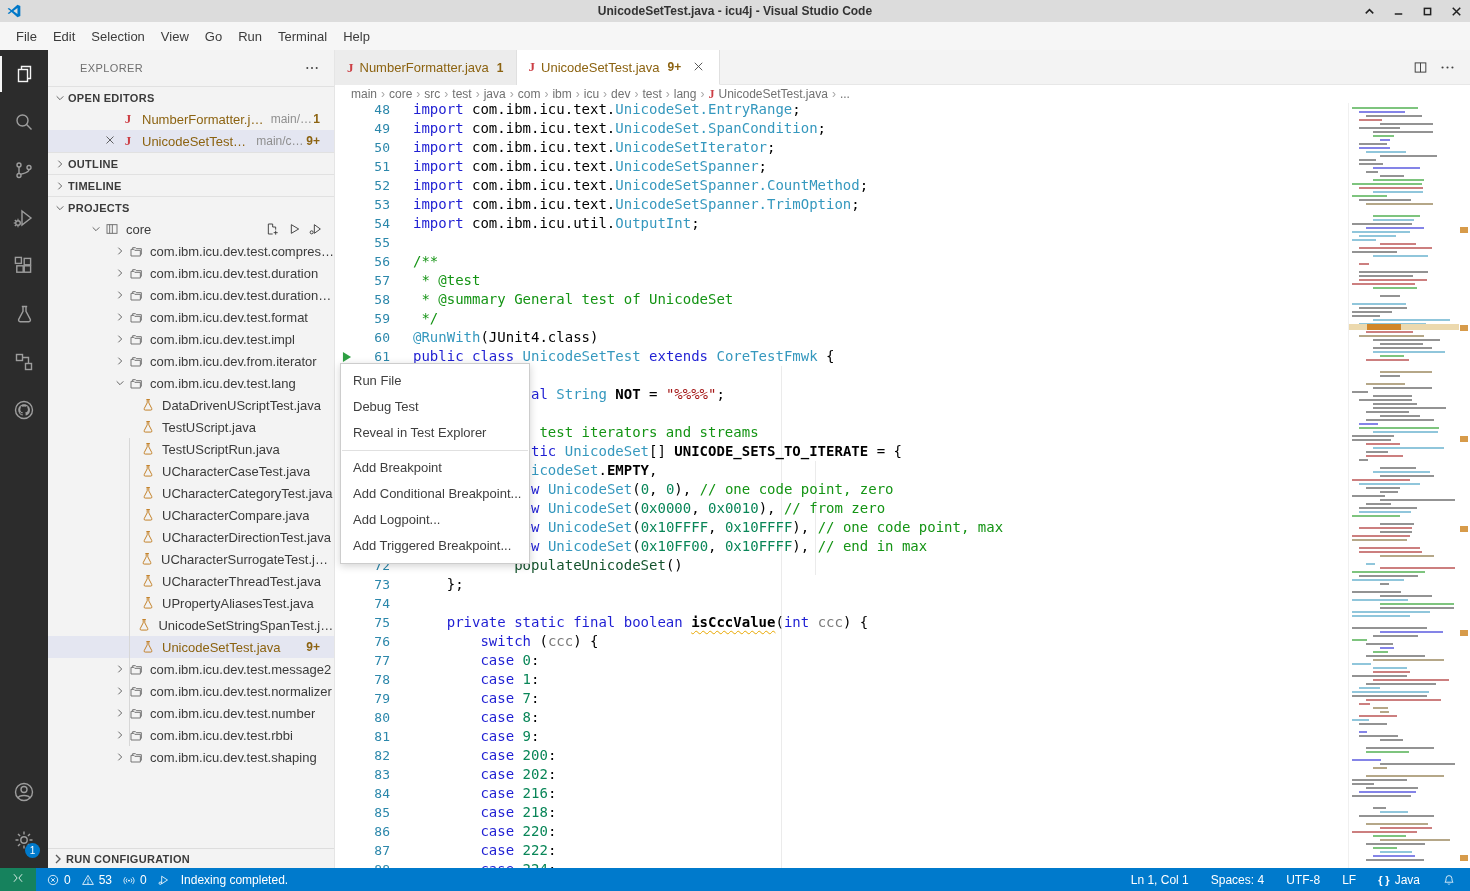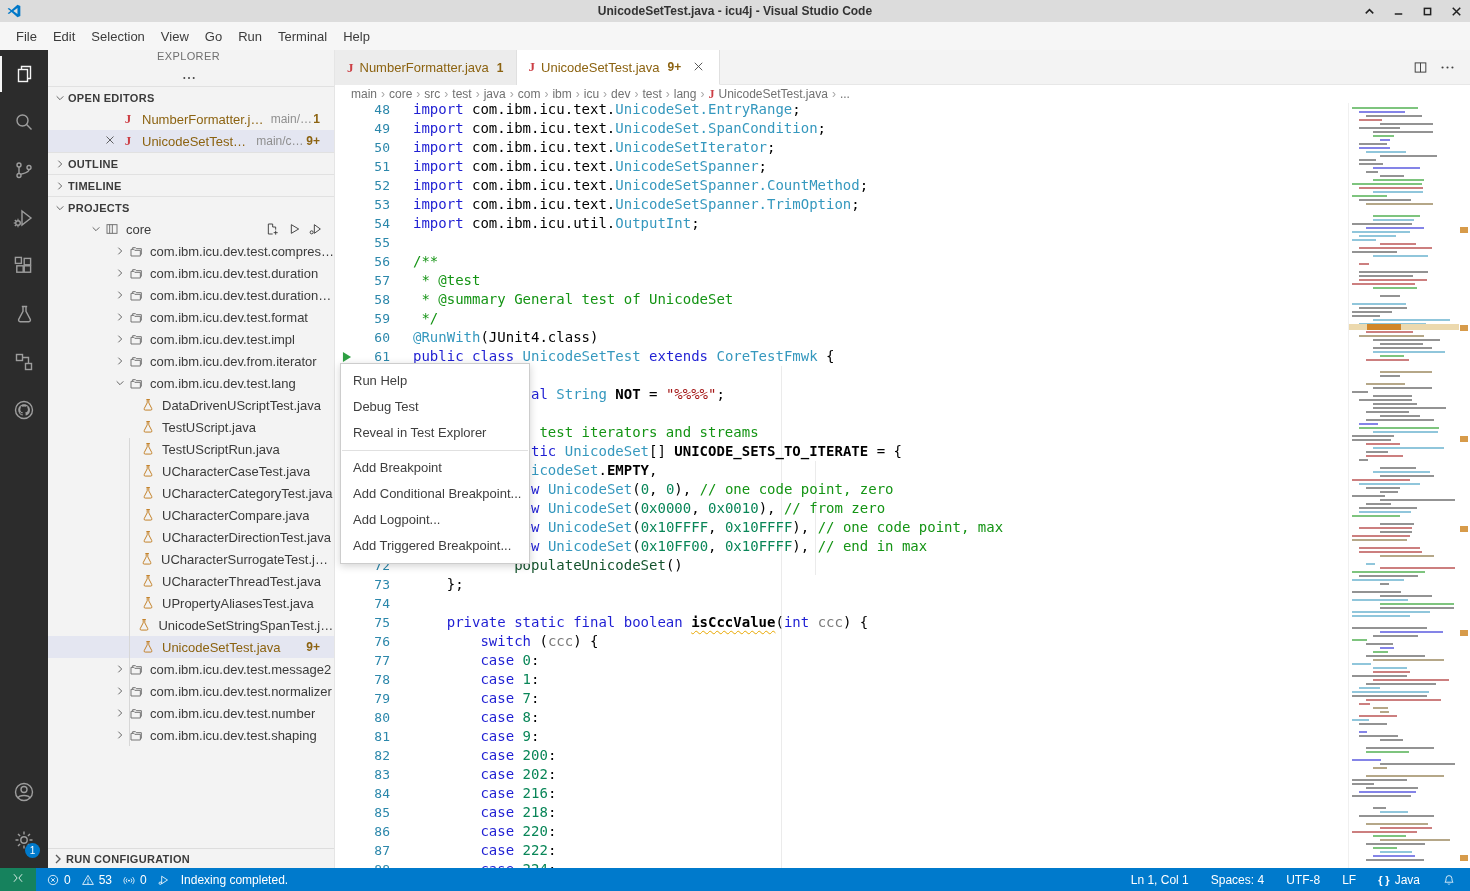--- a/index.html
+++ b/index.html
@@ -24,21 +24,21 @@
   .activitybar { position:absolute; left:0; top:0; width:48px; height:818px; background:#2c2c2c; }
   .act-icon { position:relative; width:48px; height:48px; display:flex; align-items:center; justify-content:center; color:#9d9d9d; }
   .act-icon svg { width:24px; height:24px; }
   .act-icon.active { color:#f5f5f5; }
   .act-icon.active::before { content:""; position:absolute; left:0; top:6px; bottom:6px; width:2px; background:#f5f5f5; }
   .act-bottom { position:absolute; bottom:4px; left:0; width:48px; }
   .act-badge { position:absolute; right:8px; bottom:6px; min-width:15px; height:15px; border-radius:8px; background:#007acc; color:#fff; font-size:10px; line-height:15px; text-align:center; }
 
   
   .sidebar { position:absolute; left:48px; top:0; width:287px; height:818px; background:#f3f3f3; border-right:1px solid #e5e5e5; overflow:hidden; font-size:13px; color:#3b3b3b; }
-  .sidebar-header { height:36px; display:flex; align-items:center; justify-content:space-between; padding:0 14px 0 9px;flex-direction:column; }
+  .sidebar-header { height:36px; display:flex; align-items:center; justify-content:space-between; padding:0 14px 0 32px; }
   .sidebar-header .ttl { font-size:11px; color:#6f6f6f; letter-spacing:.4px; }
   .sidebar-header .more { color:#424242; width:16px; height:16px; }
   .srow { position:relative; height:22px; display:flex; align-items:center; white-space:nowrap; }
   .srow.sel { background:#e4e6f1; }
   .sec-hd { font-weight:bold; font-size:11px; letter-spacing:.3px; border-top:1px solid #e1e1e1; }
   .sec-hd .chev, .srow .chev { width:16px; height:16px; color:#5a5a5a; flex:none; }
   .chev svg { width:16px; height:16px; }
   .sico { width:16px; height:16px; margin-right:6px; flex:none; color:#6c6c6c; }
   .sico svg { width:16px; height:16px; }
   .sico.j { color:#cc3e44; font-weight:bold; font-size:13px; text-align:center; line-height:16px; font-family:"Liberation Serif",serif; }
@@ -468,20 +468,30 @@
         </div>
         <div class="srow">
           <span class="chev" style="margin-left:64px"><svg viewBox="0 0 24 24" fill="none" stroke="currentColor" stroke-width="1.4">
               <path d="M9.5 7l5 5-5 5"></path>
             </svg></span>
           <span class="sico"><svg viewBox="0 0 24 24" fill="none" stroke="currentColor" stroke-width="1.4">
               <path d="M4.5 9.5h4.2l1.5 1.5h8.3v8.5H4.5z"></path>
               <path d="M7 9.5V7h4.2l1.5 1.5H20v8.5h-1.5"></path>
             </svg></span>
           <span class="slabel">com.ibm.icu.dev.test.number</span>
+        </div>
+        <div class="srow">
+          <span class="chev" style="margin-left:64px"><svg viewBox="0 0 24 24" fill="none" stroke="currentColor" stroke-width="1.4">
+              <path d="M9.5 7l5 5-5 5"></path>
+            </svg></span>
+          <span class="sico"><svg viewBox="0 0 24 24" fill="none" stroke="currentColor" stroke-width="1.4">
+              <path d="M4.5 9.5h4.2l1.5 1.5h8.3v8.5H4.5z"></path>
+              <path d="M7 9.5V7h4.2l1.5 1.5H20v8.5h-1.5"></path>
+            </svg></span>
+          <span class="slabel">com.ibm.icu.dev.test.rbbi</span>
         </div>
         <div class="srow">
           <span class="chev" style="margin-left:64px"><svg viewBox="0 0 24 24" fill="none" stroke="currentColor" stroke-width="1.4">
               <path d="M9.5 7l5 5-5 5"></path>
             </svg></span>
           <span class="sico"><svg viewBox="0 0 24 24" fill="none" stroke="currentColor" stroke-width="1.4">
               <path d="M4.5 9.5h4.2l1.5 1.5h8.3v8.5H4.5z"></path>
               <path d="M7 9.5V7h4.2l1.5 1.5H20v8.5h-1.5"></path>
             </svg></span>
           <span class="slabel">com.ibm.icu.dev.test.shaping</span>
@@ -776,21 +786,21 @@
           <div class="mk" style="top: 333px;"></div>
           <div class="mk" style="top: 423px;"></div>
           <div class="mk" style="top: 527px;"></div>
           <div class="mk" style="top: 752px;"></div>
         </div>
     </div>
   </div>
 </div>
 
 <div class="ctx-menu" id="ctx-menu">
-    <div class="ctx-item">Run Help</div>
+    <div class="ctx-item">Run File</div>
     <div class="ctx-item">Debug Test</div>
     <div class="ctx-item">Reveal in Test Explorer</div>
     <div class="ctx-sep"></div>
     <div class="ctx-item">Add Breakpoint</div>
     <div class="ctx-item">Add Conditional Breakpoint...</div>
     <div class="ctx-item">Add Logpoint...</div>
     <div class="ctx-item">Add Triggered Breakpoint...</div>
   </div>
 
 <div class="statusbar" id="statusbar">

